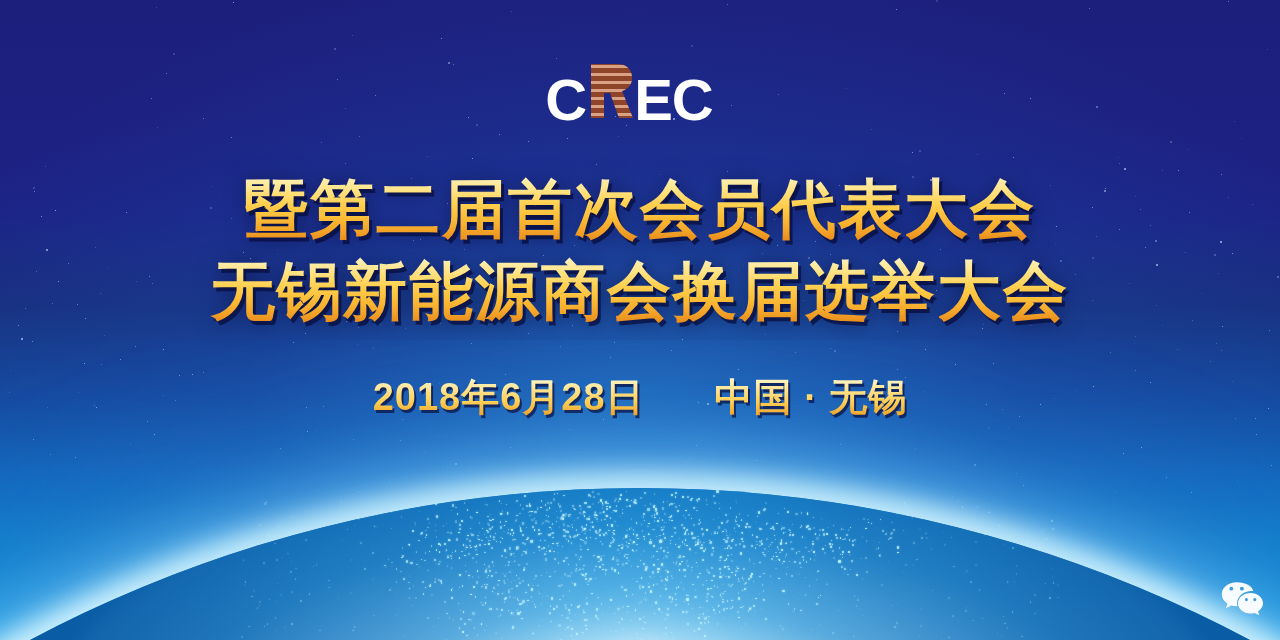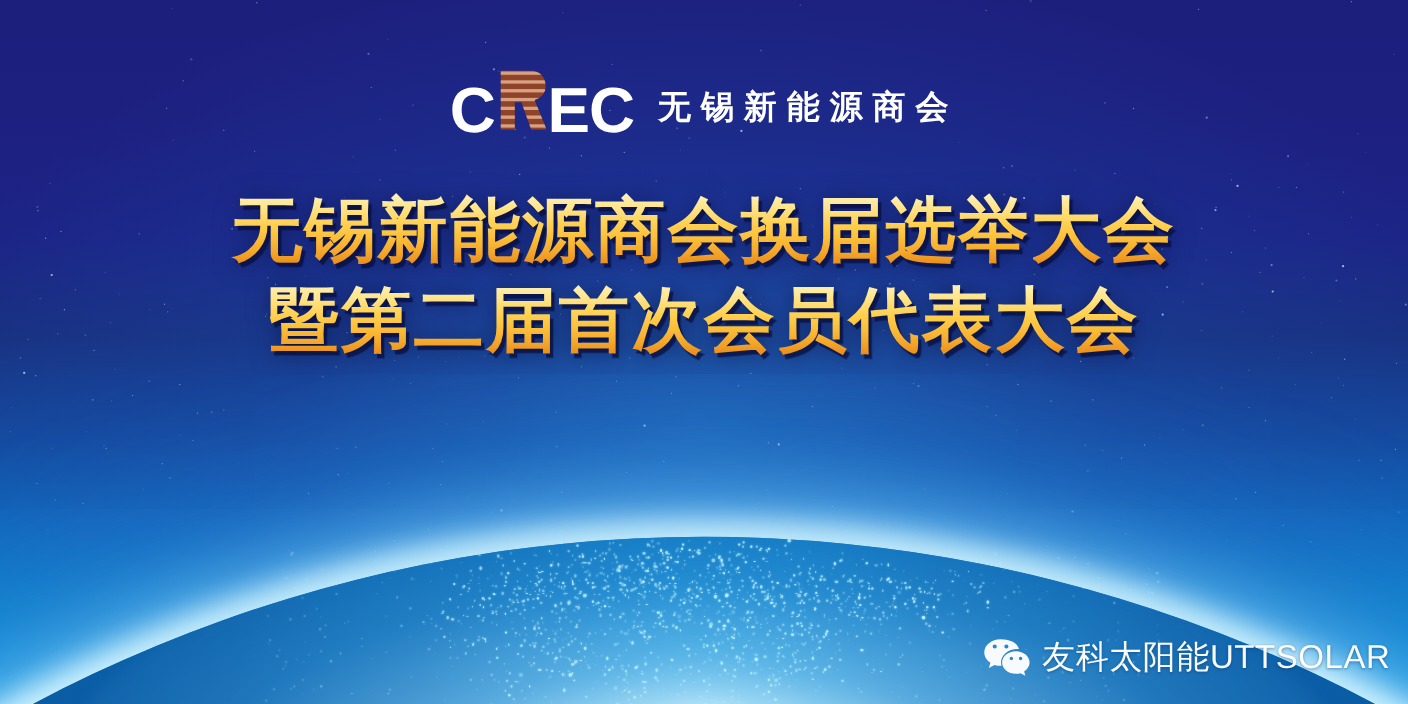--- a/index.html
+++ b/index.html
@@ -2339,33 +2339,35 @@
               <rect x="0" y="43" width="46" height="3"></rect>
               <rect x="0" y="51" width="46" height="3"></rect>
             </g>
           </g>
         </svg>
       </span>
       <span class="ltr">E</span>
       <span class="ltr">C</span>
     </div>
     <div class="logo-cn-block">
-      <div class="logo-cn">无锡新能源商会</div>
     </div>
   </div>
 
   <div class="headline">
+    <div class="hl-line">暨第二届首次会员代表大会</div>
     <div class="hl-line">无锡新能源商会换届选举大会</div>
-    <div class="hl-line">暨第二届首次会员代表大会</div>
   </div>
 
+  <div class="meta-row">
+    <div class="meta-item">2018年6月28日</div>
+    <div class="meta-item">中国 · 无锡</div>
+  </div>
 
   <div class="watermark">
     <span>
       <svg class="wechat-icon" viewBox="0 0 44 38" aria-hidden="true">
         <path fill="#ffffff" d="M16.6 2.2C8.4 2.2 1.8 7.6 1.8 14.2c0 3.8 2.2 7.2 5.6 9.4l-1.5 4.6 5.3-2.7c1.7.5 3.5.8 5.4.8h.9c-.3-1-.5-2-.5-3.1 0-6.8 6.6-12.3 14.8-12.3.5 0 1 0 1.5.1-1.2-5.1-7.6-8.8-16.7-8.8zM11.3 10.6a1.9 1.9 0 1 1 0-3.8 1.9 1.9 0 0 1 0 3.8zm10.6 0a1.9 1.9 0 1 1 0-3.8 1.9 1.9 0 0 1 0 3.8z"></path>
         <path fill="#ffffff" d="M43 23.3c0-5.7-5.6-10.3-12.5-10.3s-12.5 4.6-12.5 10.3c0 5.7 5.6 10.3 12.5 10.3 1.5 0 2.9-.2 4.2-.6l4.5 2.3-1.2-3.9c2.9-1.9 5-4.8 5-8.1zm-16.6-2.1a1.6 1.6 0 1 1 0-3.2 1.6 1.6 0 0 1 0 3.2zm8.4 0a1.6 1.6 0 1 1 0-3.2 1.6 1.6 0 0 1 0 3.2z"></path>
       </svg>
     </span>
-    <span class="wm-text">友科太阳能UTTSOLAR</span>
   </div>
 
 </div>
 
 </body></html>

